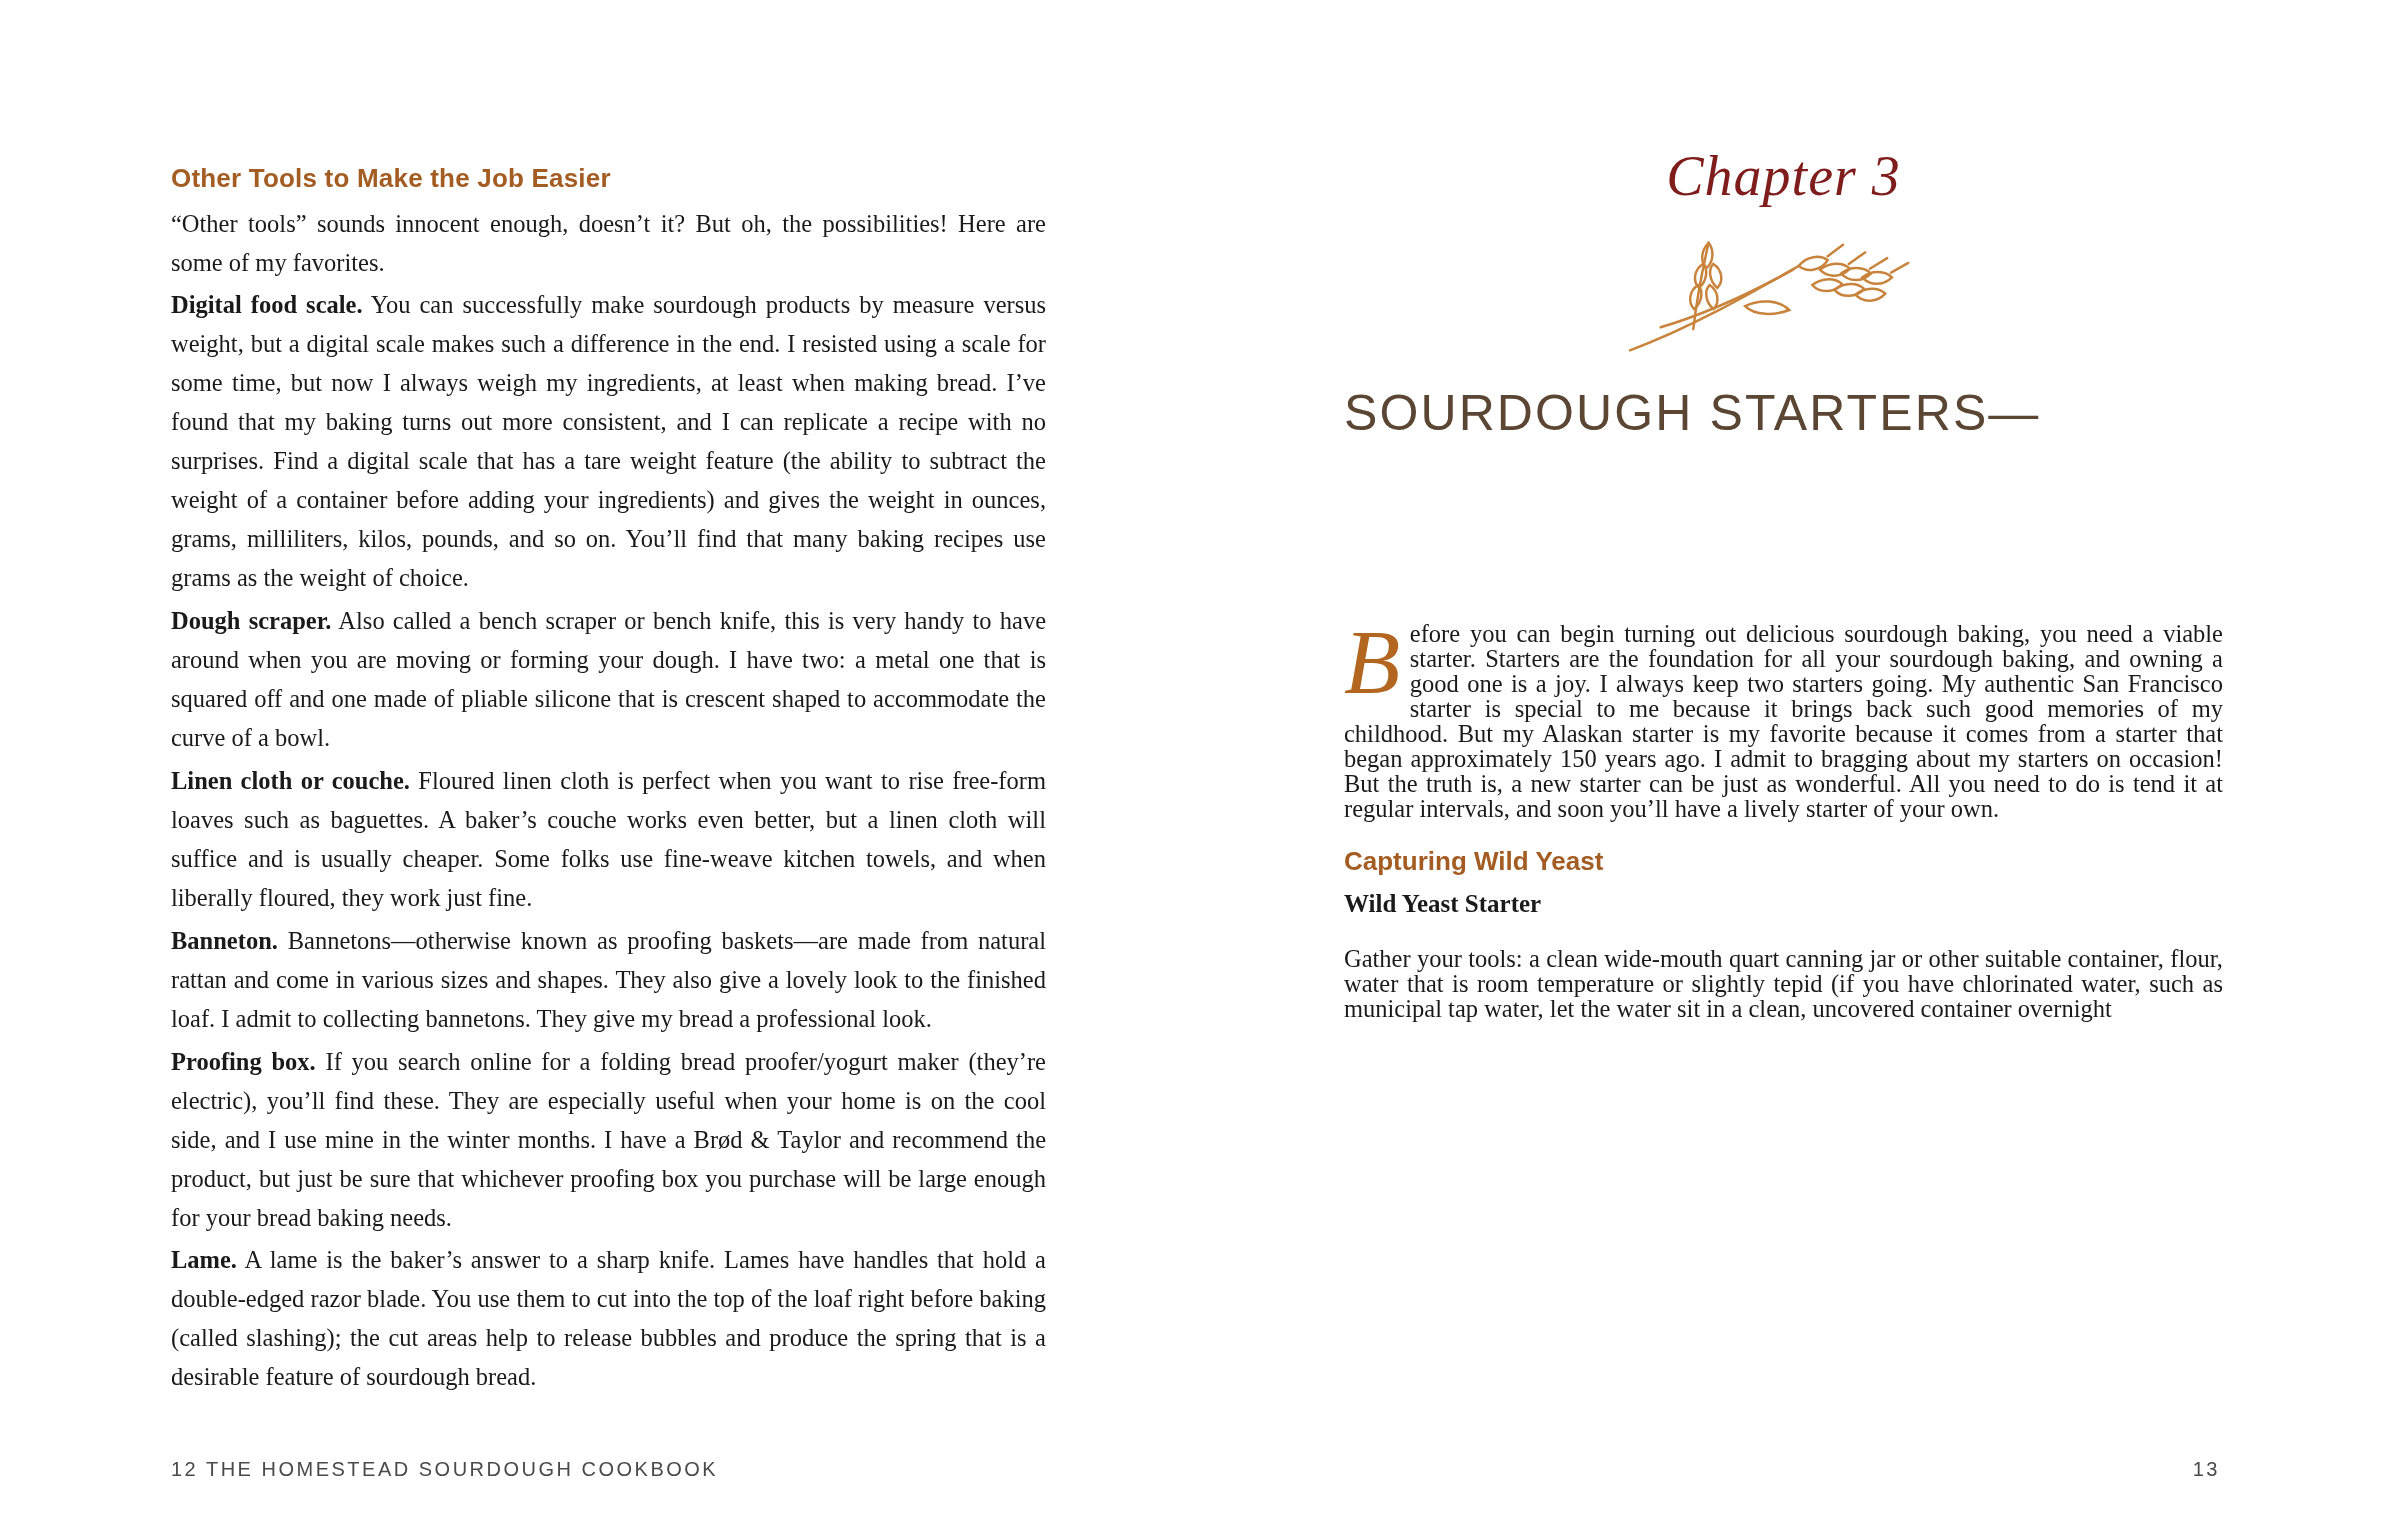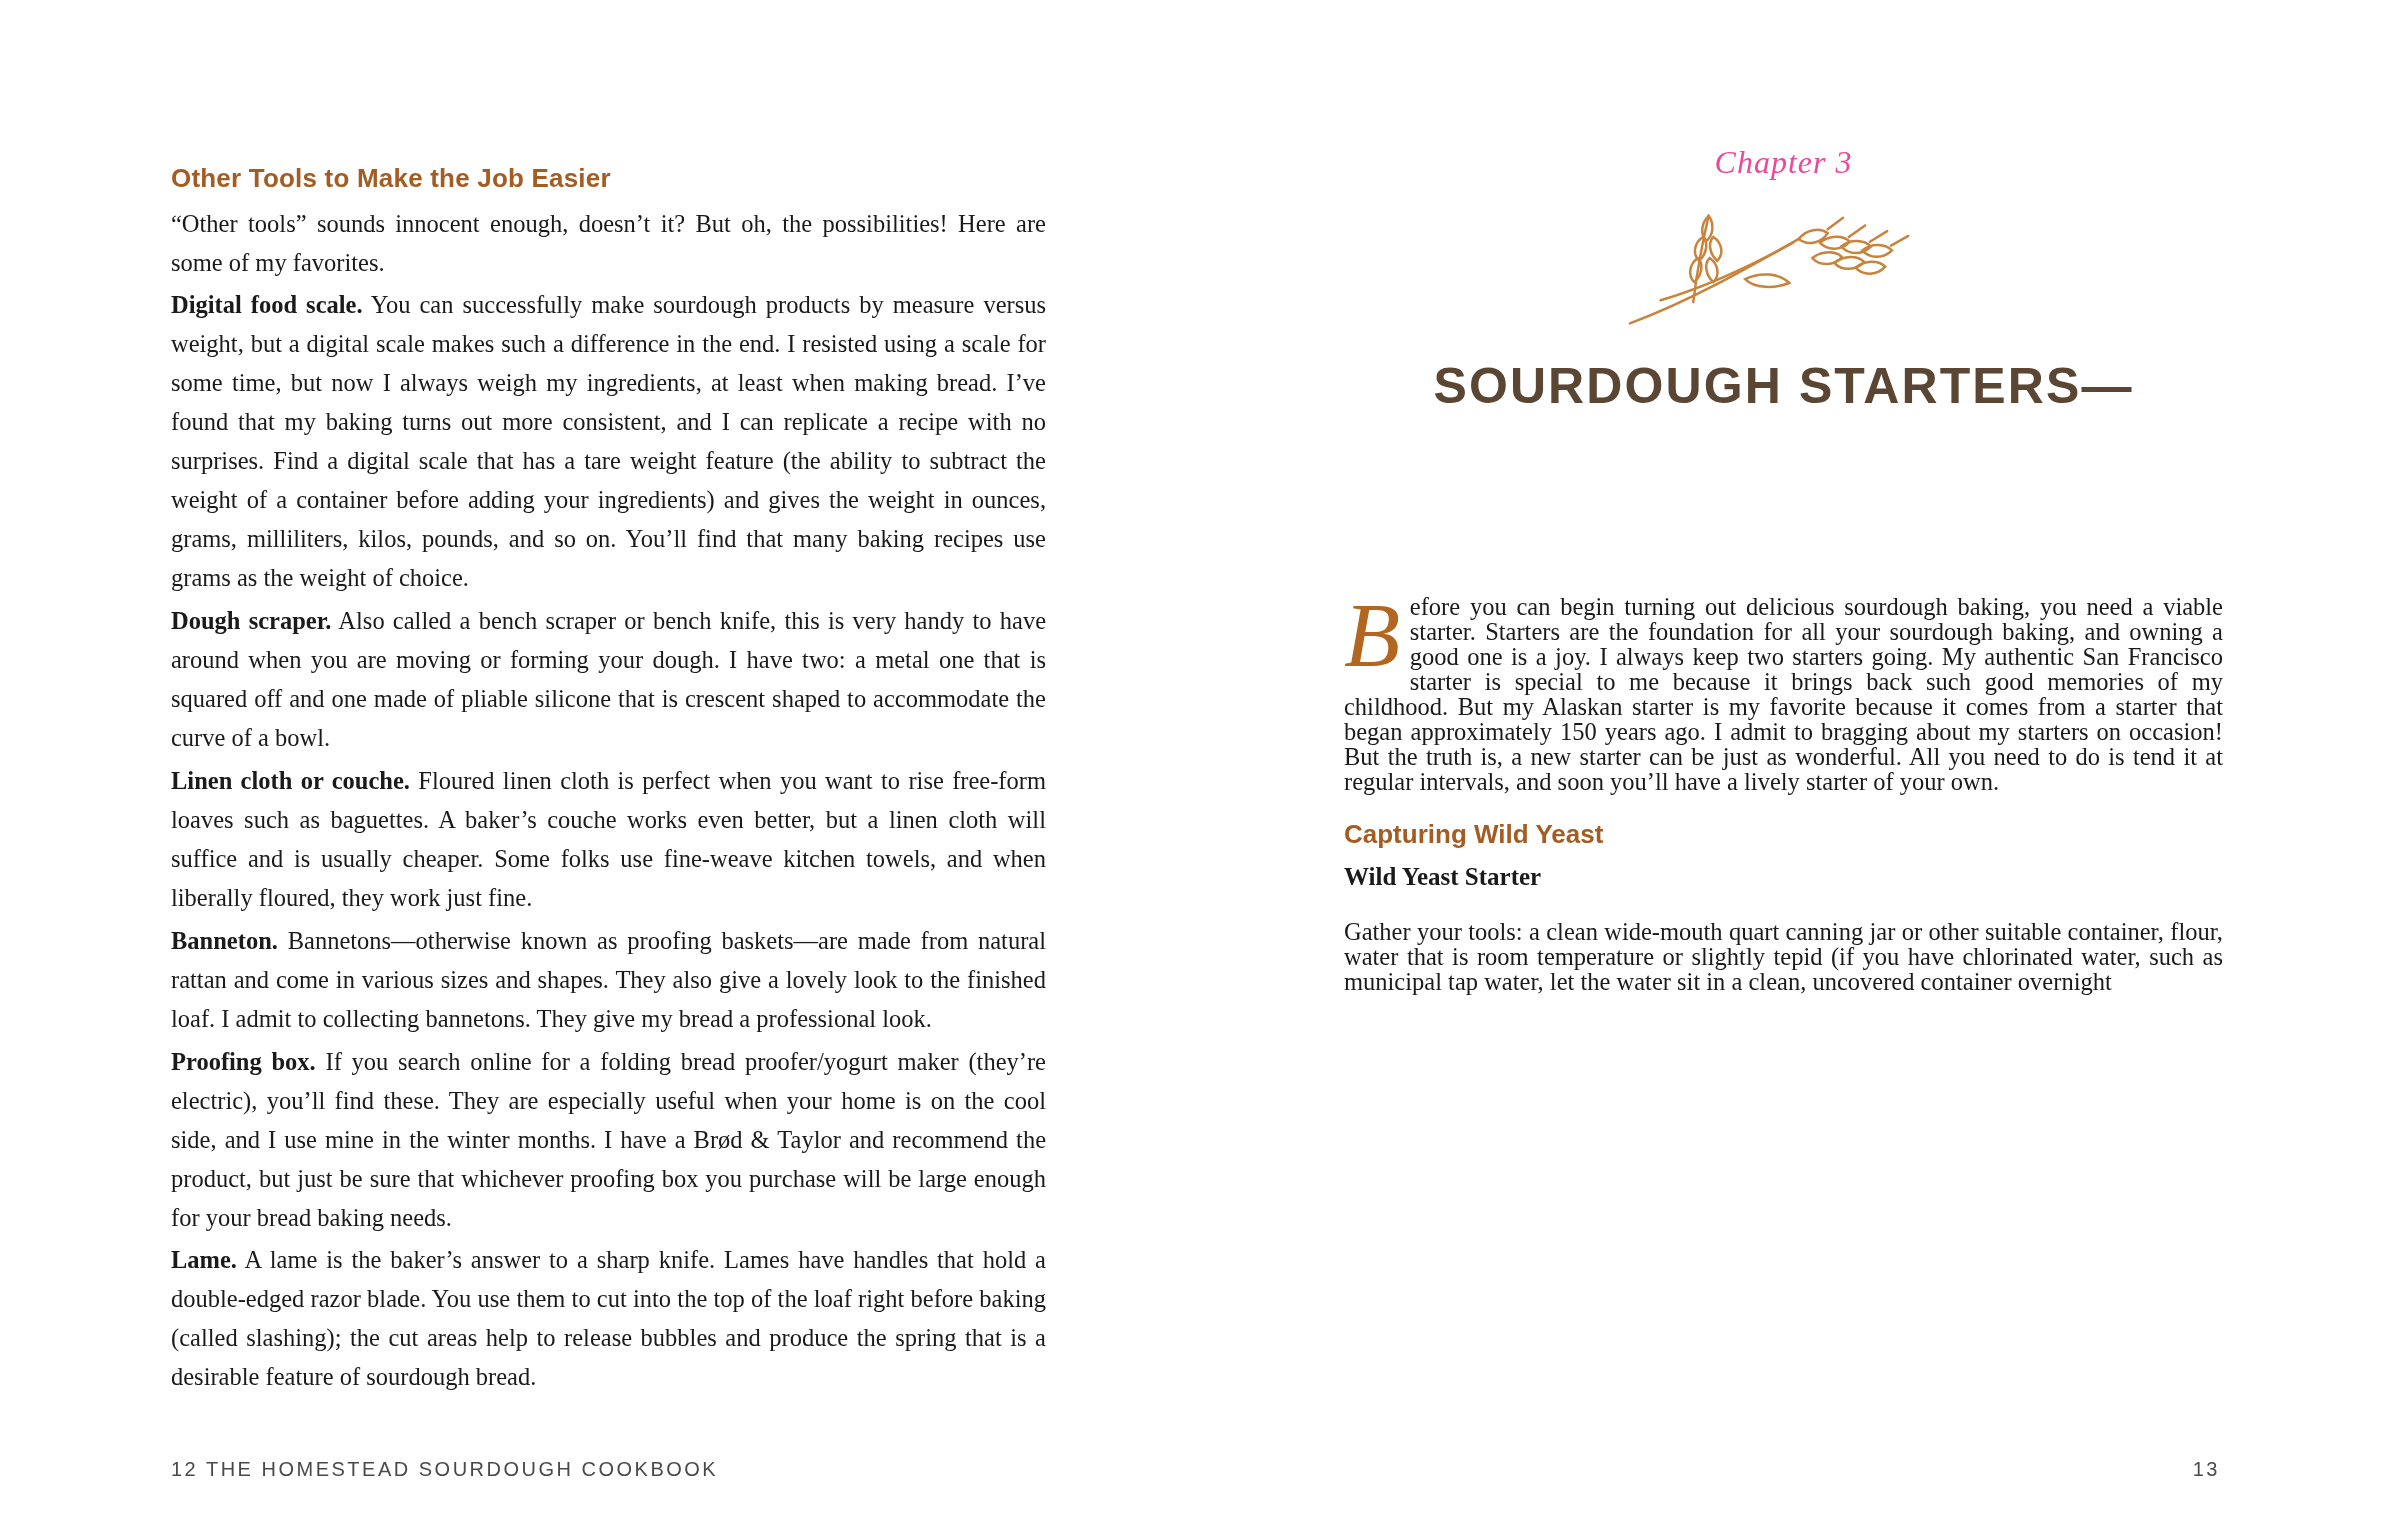--- a/index.html
+++ b/index.html
@@ -51,39 +51,38 @@
     text-justify: inter-word;
     hyphens: auto;
   }
   p.body .lead {
     font-weight: bold;
   }
 
   
   .chapter-label {
     text-align: center;
-    color: #ec4899;
+    color: #7f1d1d;
     font-family: "Liberation Serif", serif;
     font-style: italic;
-    font-size: 32px;
+    font-size: 56px;
     letter-spacing: 1px;
     margin: 0 0 3.8px 0;
   }
   .wheat-wrap {
     text-align: center;
     margin: 5.8px 0 25px 0;
     height: 144px;
   }
   h1.chapter-title {
     font-family: "Liberation Sans", sans-serif;
-    font-weight: bold;
+    font-weight: normal;
     font-size: 50px;
     line-height: 60px;
     letter-spacing: 2.1px;
-    text-align: center;
     color: #5a4632;
     margin: 0;
   }
   .chapter-title .line {
     display: block;
   }
   .intro-block {
     margin-top: 178px;
     position: relative;
   }

